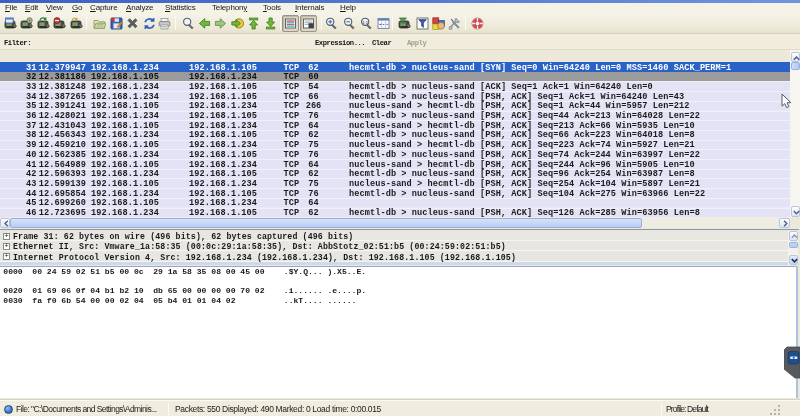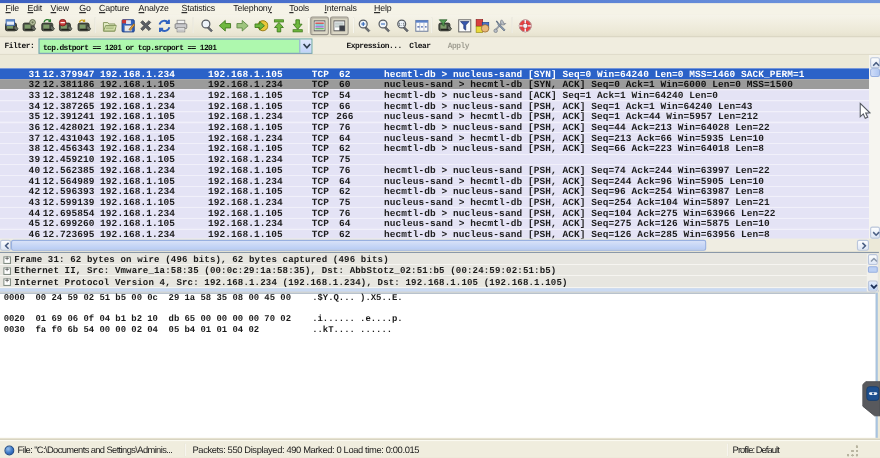--- a/index.html
+++ b/index.html
@@ -273,28 +273,20 @@
 <div class="tsep" style="left:465px;top:3px;height:14px"></div>
 <svg class="tbi" style="left:471px;top:4px" width="13" height="13" viewBox="0 0 13 13">
       <circle cx="6.5" cy="6.5" r="5.4" fill="#e84040" stroke="#8c2020" stroke-width="0.8"></circle>
       <circle cx="6.5" cy="6.5" r="5.4" fill="none" stroke="#d8d8e0" stroke-width="0.5"></circle>
       <circle cx="6.5" cy="6.5" r="2.4" fill="#f4f4f8" stroke="#8c2020" stroke-width="0.6"></circle>
       <path d="M6.5 1.1 v3 M6.5 8.9 v3 M1.1 6.5 h3 M8.9 6.5 h3" stroke="#f4f4f8" stroke-width="1.3"></path>
     </svg>
 </div>
 <div class="abs" id="filterbar">
   <span id="flabel">Filter:</span>
-  <div id="fcombo">
-    <span id="ftext">tcp.dstport == 1201 or tcp.srcport == 1201</span>
-    <div id="fdrop">
-        <svg width="8" height="6" viewBox="0 0 8 6">
-          <path d="M1 1 L4 4.4 L7 1" stroke="#30404e" stroke-width="1.6" fill="none"></path>
-        </svg>
-      </div>
-  </div>
   <span class="fbtn" style="left:287px">Expression...</span>
   <span class="fbtn" style="left:344px">Clear</span>
   <span class="fbtn" style="left:379px;color:#a2a094">Apply</span>
 </div>
 <div class="abs" id="colhead">
   <span class="ch" style="left:2px">No.</span>
   <span class="ch" style="left:36px">Time</span>
   <span class="ch" style="left:88px">Source</span>
   <span class="ch" style="left:187.5px">Destination</span>
   <span class="ch" style="left:283px">Protocol</span>
@@ -317,21 +309,20 @@
       <span class="clen">62</span>
       <span class="cinfo">hecmtl-db &gt; nucleus-sand [SYN] Seq=0 Win=64240 Len=0 MSS=1460 SACK_PERM=1</span>
     </div>
 <div class="prow gry" style="top:9.7px">
       <span class="cno">32</span>
       <span class="ctime">12.381186</span>
       <span class="csrc">192.168.1.105</span>
       <span class="cdst">192.168.1.234</span>
       <span class="cpro">TCP</span>
       <span class="clen">60</span>
-      <span class="cinfo">nucleus-sand &gt; hecmtl-db [SYN, ACK] Seq=0 Ack=1 Win=6000 Len=0 MSS=1500</span>
     </div>
 <div class="prow" style="top:19.4px">
       <span class="cno">33</span>
       <span class="ctime">12.381248</span>
       <span class="csrc">192.168.1.234</span>
       <span class="cdst">192.168.1.105</span>
       <span class="cpro">TCP</span>
       <span class="clen">54</span>
       <span class="cinfo">hecmtl-db &gt; nucleus-sand [ACK] Seq=1 Ack=1 Win=64240 Len=0</span>
     </div>
@@ -380,20 +371,21 @@
       <span class="clen">62</span>
       <span class="cinfo">hecmtl-db &gt; nucleus-sand [PSH, ACK] Seq=66 Ack=223 Win=64018 Len=8</span>
     </div>
 <div class="prow" style="top:77.6px">
       <span class="cno">39</span>
       <span class="ctime">12.459210</span>
       <span class="csrc">192.168.1.105</span>
       <span class="cdst">192.168.1.234</span>
       <span class="cpro">TCP</span>
       <span class="clen">75</span>
+      <span class="cinfo">nucleus-sand &gt; hecmtl-db [PSH, ACK] Seq=223 Ack=74 Win=5927 Len=21</span>
     </div>
 <div class="prow" style="top:87.3px">
       <span class="cno">40</span>
       <span class="ctime">12.562385</span>
       <span class="csrc">192.168.1.234</span>
       <span class="cdst">192.168.1.105</span>
       <span class="cpro">TCP</span>
       <span class="clen">76</span>
       <span class="cinfo">hecmtl-db &gt; nucleus-sand [PSH, ACK] Seq=74 Ack=244 Win=63997 Len=22</span>
     </div>
@@ -433,21 +425,20 @@
       <span class="clen">76</span>
       <span class="cinfo">hecmtl-db &gt; nucleus-sand [PSH, ACK] Seq=104 Ack=275 Win=63966 Len=22</span>
     </div>
 <div class="prow" style="top:135.8px">
       <span class="cno">45</span>
       <span class="ctime">12.699260</span>
       <span class="csrc">192.168.1.105</span>
       <span class="cdst">192.168.1.234</span>
       <span class="cpro">TCP</span>
       <span class="clen">64</span>
-      <span class="cinfo">nucleus-sand &gt; hecmtl-db [PSH, ACK] Seq=275 Ack=126 Win=5875 Len=10</span>
     </div>
 <div class="prow" style="top:145.5px">
       <span class="cno">46</span>
       <span class="ctime">12.723695</span>
       <span class="csrc">192.168.1.234</span>
       <span class="cdst">192.168.1.105</span>
       <span class="cpro">TCP</span>
       <span class="clen">62</span>
       <span class="cinfo">hecmtl-db &gt; nucleus-sand [PSH, ACK] Seq=126 Ack=285 Win=63956 Len=8</span>
     </div>

